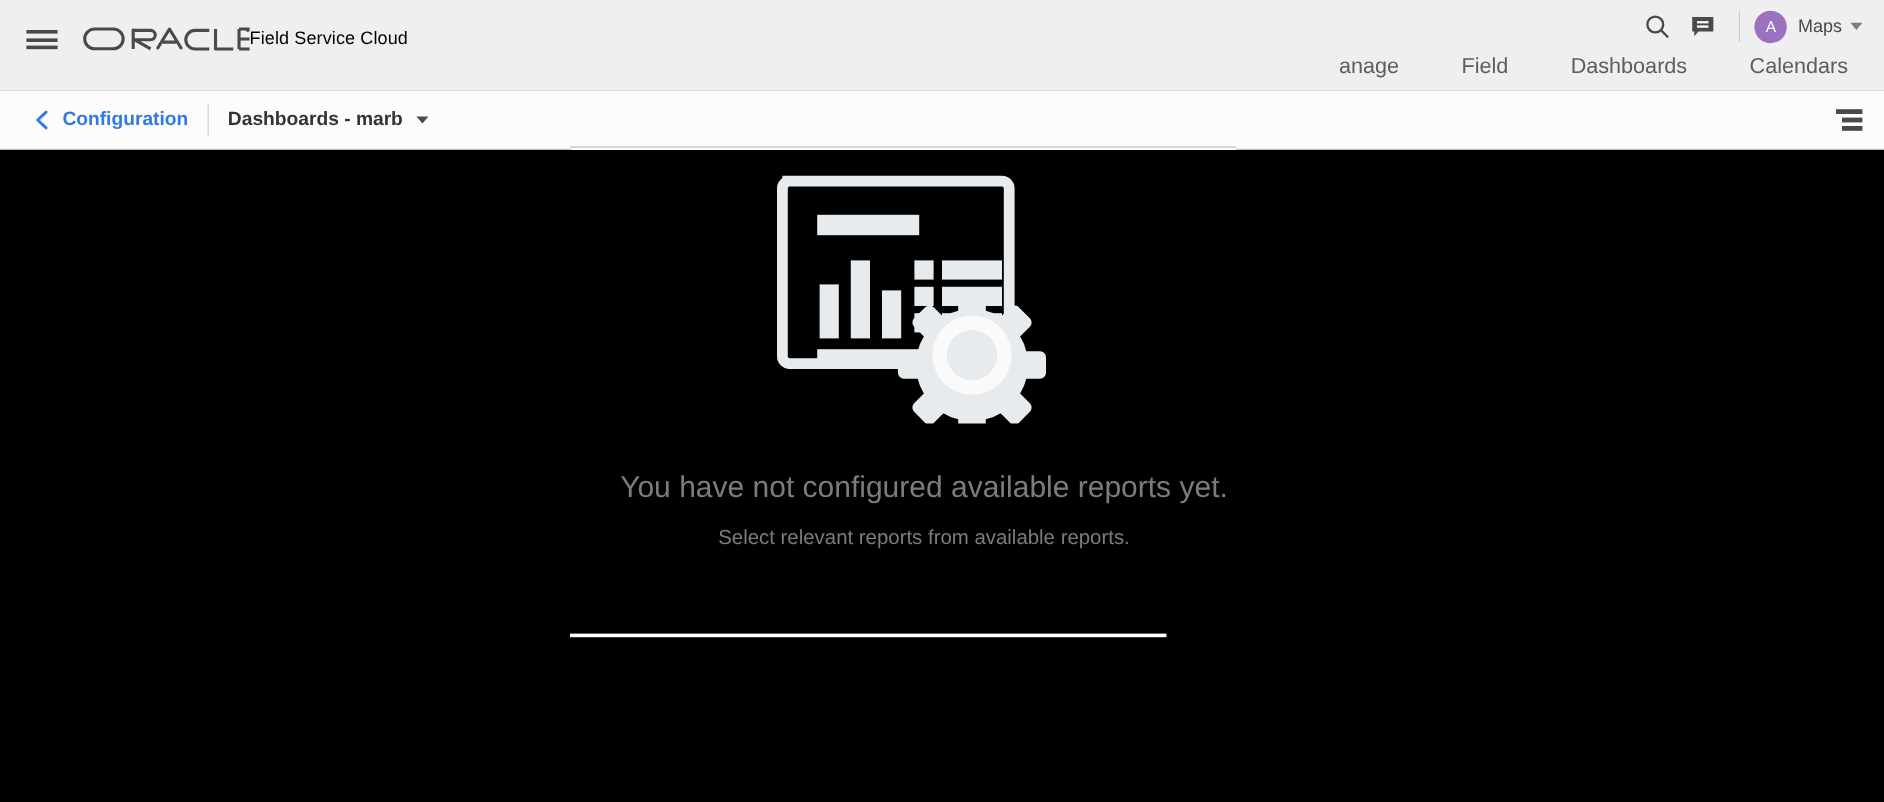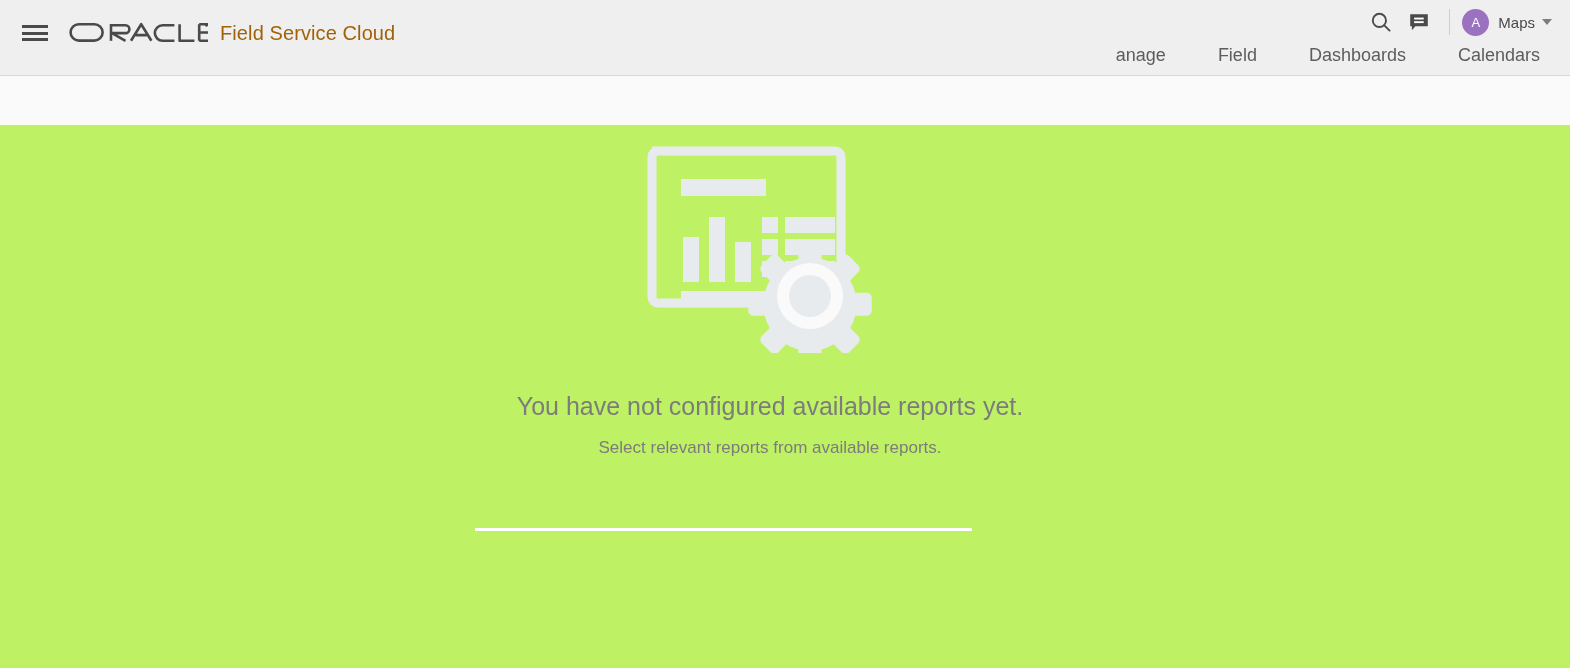--- a/index.html
+++ b/index.html
@@ -62,23 +62,22 @@
 
   .oracle-logo {
     margin-left: 20px;
     display: flex;
     align-items: flex-start;
     cursor: pointer;
   }
   .oracle-logo svg { display: block; }
 
   .product-name {
-    margin-left: 12px;
-    font-size: 20px;
-    color: #a16207;
+    font-size: 15px;
+    color: #000000;
     letter-spacing: 0.1px;
     white-space: nowrap;
     line-height: 26px;
   }
 
   
   .header-tools {
     position: absolute;
     right: 18px;
     top: 6px;
@@ -266,21 +265,21 @@
   .panel-menu-btn i:nth-child(2) { width: 17px; }
   .panel-menu-btn i:nth-child(3) { width: 17px; }
   .panel-menu-btn i:nth-child(4) { width: 17px; }
 
   
   .content {
     position: absolute;
     top: 125px; left: 0;
     width: 1570px;
     height: 543px;
-    background: #bef264;
+    background: #000000;
   }
 
   .empty-state {
     position: absolute;
     top: 0;
     left: 0;
     width: 1540px;
     display: flex;
     flex-direction: column;
     align-items: center;
@@ -377,20 +376,44 @@
     </div>
 
     <div class="header-nav">
       <div class="nav-link clipped">anage</div>
       <div class="nav-link">Field</div>
       <div class="nav-link">Dashboards</div>
       <div class="nav-link">Calendars</div>
     </div>
   </div>
 
+  <div class="sub-bar">
+
+    <div class="crumb-area">
+      <div class="back-chevron">
+        <svg width="14" height="18" viewBox="0 0 14 18">
+          <polyline points="10.4,2.4 3.4,9 10.4,15.6" fill="none" stroke="#337ae0" stroke-width="2.4" stroke-linecap="round" stroke-linejoin="round"></polyline>
+        </svg>
+      </div>
+      <div class="crumb-link">Configuration</div>
+      <div class="crumb-divider"></div>
+      <div class="crumb-current">Dashboards - marb</div>
+      <div class="crumb-caret"></div>
+    </div>
+
+    <div class="panel-menu-btn">
+      <i></i>
+      <i></i>
+      <i></i>
+    </div>
+
+    <div class="sub-bar-border-left"></div>
+    <div class="sub-bar-border-mid"></div>
+    <div class="sub-bar-border-right"></div>
+  </div>
 
   <div class="content">
 
     <div class="empty-state">
 
       <div class="empty-illustration">
         <svg width="250" height="212" viewBox="0 0 250 212">
 
           <path d="M7 10 H190 a6 6 0 0 1 6 6 V156 a6 6 0 0 1 -6 6 H13 a6 6 0 0 1 -6 -6 V16 a6 6 0 0 1 6 -6 Z" fill="none" stroke="#e7ebee" stroke-width="9"></path>
 

